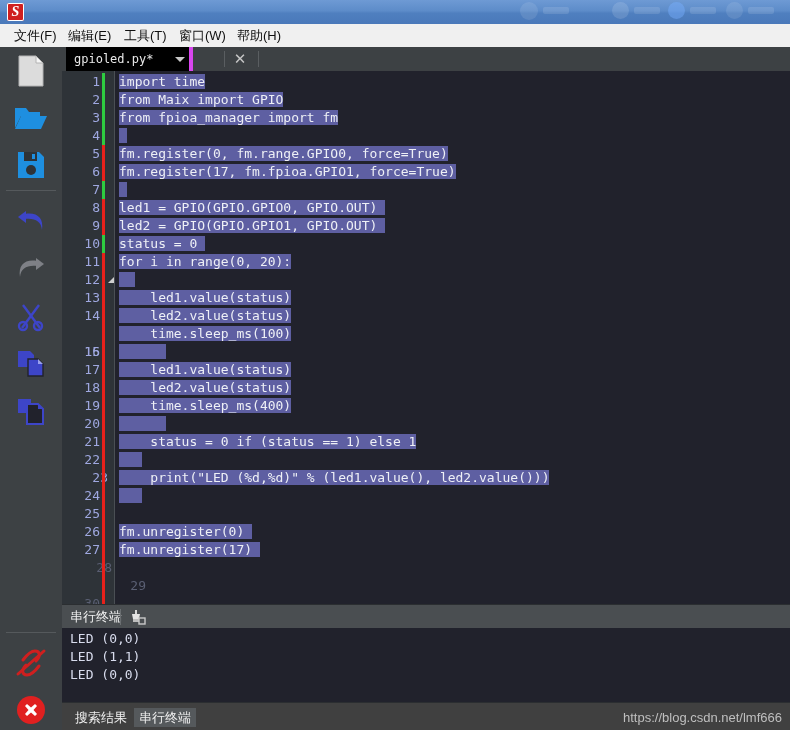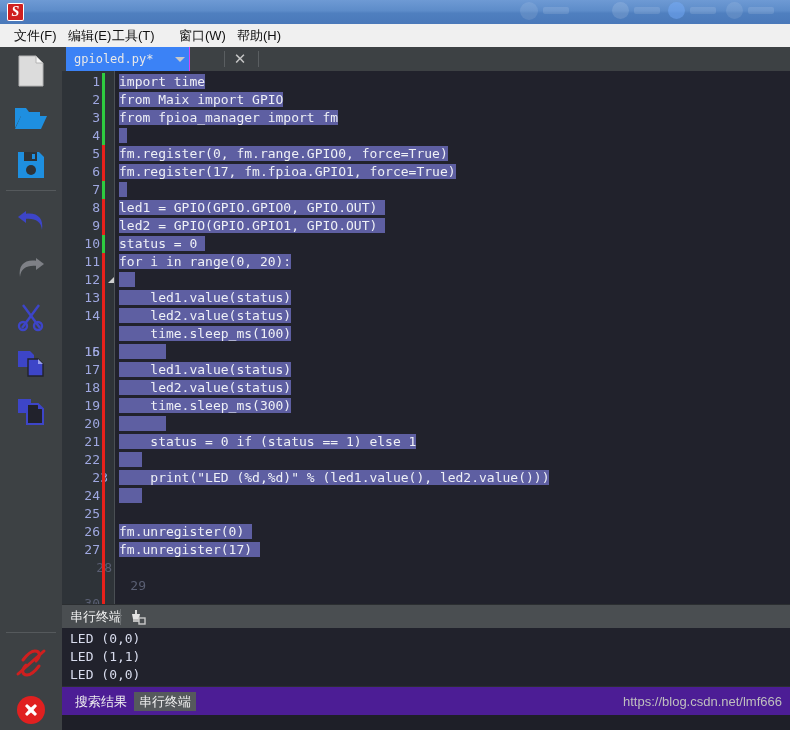--- a/index.html
+++ b/index.html
@@ -61,21 +61,21 @@
   }
   .sb-btn svg{display:block;}
 
   
   .tabstrip{
     position:absolute;left:62px;top:47px;width:728px;height:24px;
     background:#3d4144;border-bottom:1px solid #2b2e31;
   }
   .edtab{
     position:absolute;left:4px;top:0;height:24px;
-    background:#3b82f6;border-right:1px solid #d946ef;
+    background:#000000;border-right:4px solid #d946ef;
     display:flex;align-items:center;padding:0 4px 0 8px;
   }
   .edtab-label{
     font-family:"DejaVu Sans Mono","Liberation Mono",monospace;
     font-size:12px;color:#e8e8e8;letter-spacing:0px;white-space:nowrap;
   }
   .edtab-arrow{
     margin-left:22px;width:0;height:0;
     border-left:5px solid transparent;border-right:5px solid transparent;
     border-top:5px solid #c8c8c8;
@@ -134,22 +134,22 @@
     background:#21222c;overflow:hidden;
   }
   .term-line{
     position:absolute;left:8px;height:18px;line-height:18px;white-space:pre;
     font-family:"DejaVu Sans Mono","Liberation Mono",monospace;
     font-size:13px;color:#d8dced;
   }
 
   
   .statusbar{
-    position:absolute;left:62px;top:686px;width:728px;height:28px;
-    background:#4c1d95;border-top:1px solid #2b2e31;
+    position:absolute;left:62px;top:702px;width:728px;height:28px;
+    background:#404040;border-top:1px solid #2b2e31;
   }
   .st-tab{
     position:absolute;top:5px;height:19px;line-height:19px;padding:0 5px;
     font-size:13px;color:#f0f0f0;white-space:nowrap;cursor:pointer;
   }
   .st-tab.active{background:#55595c;}
   .watermark{
     position:absolute;right:8px;top:5px;height:19px;line-height:19px;
     font-size:13px;color:#bfbfbf;white-space:nowrap;
   }
@@ -167,21 +167,21 @@
     <div class="tb-ghost g3"></div>
     <div class="tb-ghost-bar b3"></div>
     <div class="tb-ghost g4"></div>
     <div class="tb-ghost-bar b4"></div>
     <div class="tb-icon">S</div>
   </div>
 
   <div class="menubar" id="menubar">
       <div class="menu-item" style="left: 8px;">文件(F)</div>
       <div class="menu-item" style="left: 62px;">编辑(E)</div>
-      <div class="menu-item" style="left: 106px;">工具(T)</div>
+      <div class="menu-item" style="left: 118px;">工具(T)</div>
       <div class="menu-item" style="left: 173px;">窗口(W)</div>
       <div class="menu-item" style="left: 231px;">帮助(H)</div>
     </div>
 
   <div class="sidebar">
     <div class="sb-sep" style="top:143px;"></div>
     <div class="sb-sep" style="top:585px;"></div>
 
     <div class="sb-btn" style="top:0px;">
       <span>
@@ -305,21 +305,21 @@
         <div class="codeline" style="top: 146px; left: 4px;"><span class="sel">led2 = GPIO(GPIO.GPIO1, GPIO.OUT) </span></div>
         <div class="codeline" style="top: 164px; left: 4px;"><span class="sel">status = 0 </span></div>
         <div class="codeline" style="top: 182px; left: 4px;"><span class="sel">for i in range(0, 20):</span></div>
         <div class="codeline" style="top: 200px; left: 4px;"><span class="sel">  </span></div>
         <div class="codeline" style="top: 218px; left: 4px;"><span class="sel">    led1.value(status)</span></div>
         <div class="codeline" style="top: 236px; left: 4px;"><span class="sel">    led2.value(status)</span></div>
         <div class="codeline" style="top: 254px; left: 4px;"><span class="sel">    time.sleep_ms(100)</span></div>
         <div class="codeline" style="top: 272px; left: 4px;"><span class="sel">      </span></div>
         <div class="codeline" style="top: 290px; left: 4px;"><span class="sel">    led1.value(status)</span></div>
         <div class="codeline" style="top: 308px; left: 4px;"><span class="sel">    led2.value(status)</span></div>
-        <div class="codeline" style="top: 326px; left: 4px;"><span class="sel">    time.sleep_ms(300)</span></div>
+        <div class="codeline" style="top: 326px; left: 4px;"><span class="sel">    time.sleep_ms(400)</span></div>
         <div class="codeline" style="top: 344px; left: 4px;"><span class="sel">      </span></div>
         <div class="codeline" style="top: 362px; left: 4px;"><span class="sel">    status = 0 if (status == 1) else 1</span></div>
         <div class="codeline" style="top: 380px; left: 4px;"><span class="sel">   </span></div>
         <div class="codeline" style="top: 398px; left: 4px;"><span class="sel">    print("LED (%d,%d)" % (led1.value(), led2.value()))</span></div>
         <div class="codeline" style="top: 416px; left: 4px;"><span class="sel">   </span></div>
         <div class="codeline" style="top: 434px; left: 4px;"></div>
         <div class="codeline" style="top: 452px; left: 4px;"><span class="sel">fm.unregister(0) </span></div>
         <div class="codeline" style="top: 470px; left: 4px;"><span class="sel">fm.unregister(17) </span></div>
         <div class="codeline" style="top: 488px; left: 4px;"></div>
         <div class="codeline" style="top: 506px; left: 4px;"></div>

